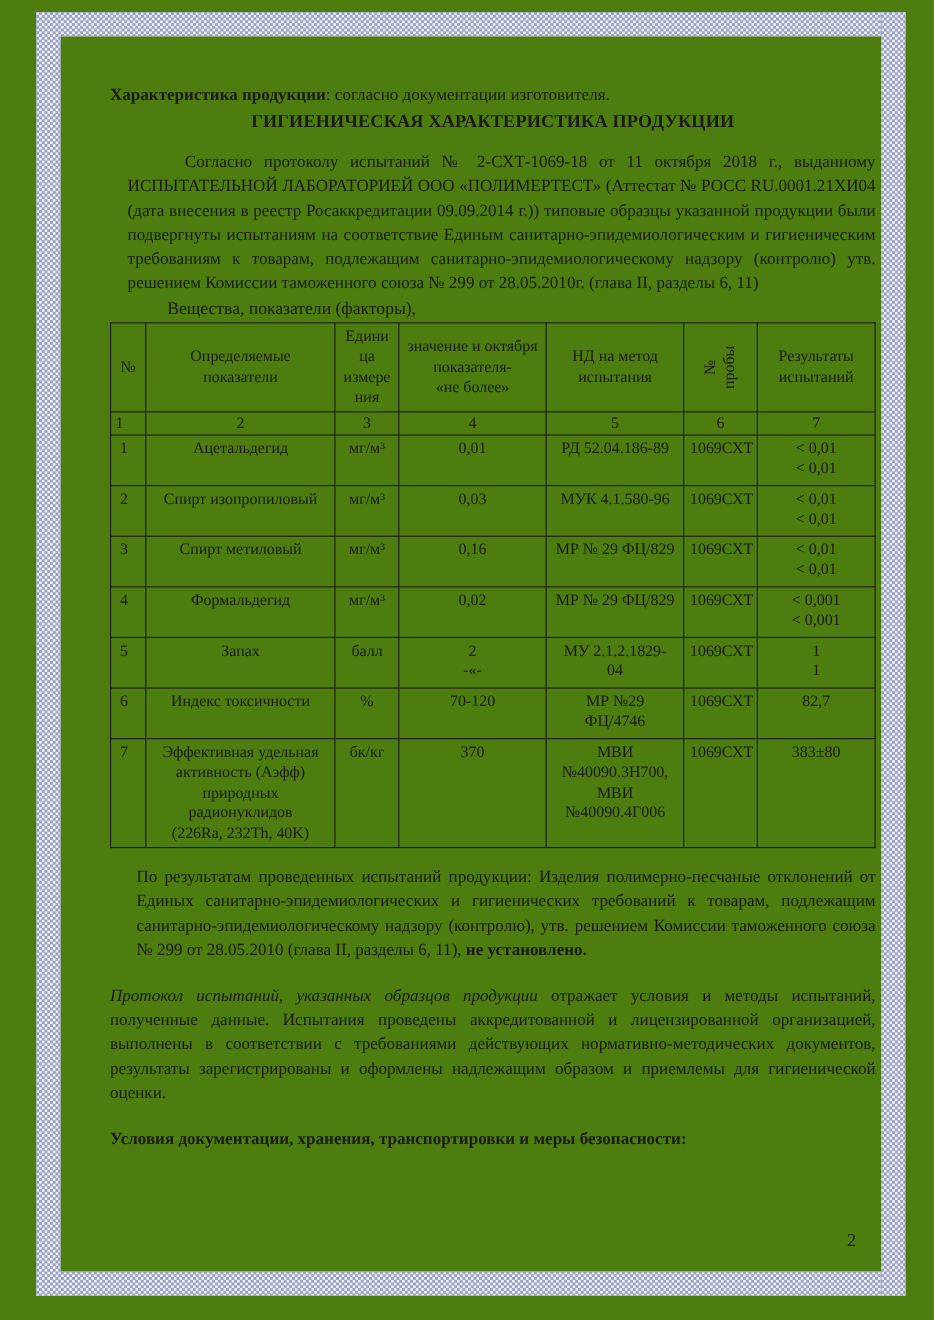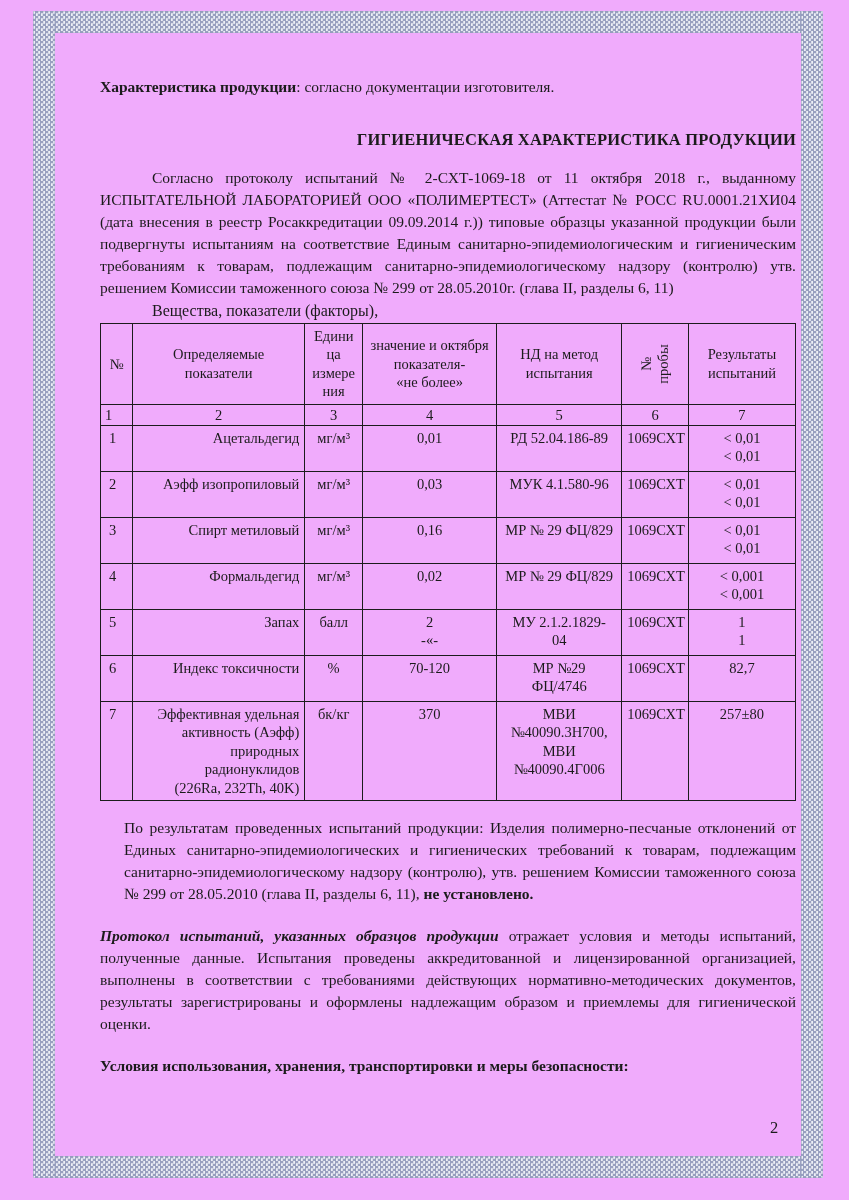--- a/index.html
+++ b/index.html
@@ -4,21 +4,21 @@
 <style>
   html,body{margin:0;padding:0;}
   body{
     width:849px;height:1200px;
     background:#ffffff;
     font-family:"Liberation Serif","DejaVu Serif",serif;
     color:#1b1b1b;
     position:relative;
     overflow:hidden;
   }
-  .page{position:absolute;inset:0;background:#f0abfc;}
+  .page{position:absolute;inset:0;background:#4d7c0f;}
 
   
   .band{
     position:absolute;
     background:
       conic-gradient(#99a0c0 0 25%, rgba(255,255,255,0) 0 50%, #99a0c0 0 75%, rgba(255,255,255,0) 0) 0 0/5px 5px,
       conic-gradient(#c7cbdd 0 25%, rgba(255,255,255,0) 0 50%, #c7cbdd 0 75%, rgba(255,255,255,0) 0) 2.5px 2.5px/5px 5px,
       #eef0f7;
     box-shadow: inset 0 0 0 1px rgba(140,148,180,.35);
   }
@@ -29,32 +29,32 @@
 
   .content{
     position:absolute;
     left:100px;top:76px;
     width:696px;
   }
   p{margin:0;}
   .intro-line{font-size:15.5px;line-height:22px;}
   .intro-line b{font-weight:bold;}
   h1{
-    margin:32px 0 0 0;
+    margin:2px 0 0 0;
     font-size:16.5px;
     font-weight:bold;
-    text-align:right;
+    text-align:center;
     letter-spacing:.2px;
   }
   .para{
     font-size:15.5px;
     line-height:22px;
     text-align:justify;
   }
-  .first-indent{text-indent:52px;margin-top:17px;}
+  .first-indent{text-indent:52px;margin-top:17px;margin-left:16px;}
   .caption{
     font-size:16px;
     line-height:21px;
     text-indent:52px;
     margin-top:1px;
   }
 
   table{
     border-collapse:collapse;
     table-layout:fixed;
@@ -69,35 +69,35 @@
     white-space:pre-line;
     font-weight:normal;
     text-align:center;
     vertical-align:top;
     overflow:hidden;
   }
   thead tr.hdr th{height:60px;vertical-align:middle;}
   thead tr.nums td{height:18px;padding:1px 4px;}
   col.c1{width:4.6%;} col.c2{width:24.8%;} col.c3{width:8.3%;}
   col.c4{width:19.3%;} col.c5{width:18.0%;} col.c6{width:9.6%;} col.c7{width:15.4%;}
-  td.left, th.left{text-align:right;}
+  td.left, th.left{text-align:center;}
   td.numcol{text-align:left;padding-left:8px;}
   tbody tr{height:46px;}
   tbody tr.tall{height:auto;}
   th.vert{position:relative;}
   th.vert .rot{
     position:absolute;top:50%;left:50%;
     transform:translate(-50%,-50%) rotate(-90deg);
     white-space:pre-line;
     line-height:1.15;
   }
 
   .conclusion{margin-top:16px;margin-left:24px;}
   .protocol{margin-top:20px;}
-  .protocol .lead{font-weight:bold;font-style:italic;}
+  .protocol .lead{font-weight:normal;font-style:italic;}
   .conditions{margin-top:20px;}
   .conditions .title{font-weight:bold;display:block;}
   .pagenum{
     position:absolute;
     left:770px;top:1118px;
     font-size:16.5px;
   }
 </style>
 </head>
 <body>
@@ -164,21 +164,21 @@
           <td class="left">Ацетальдегид</td>
           <td>мг/м³</td>
           <td>0,01</td>
           <td>РД 52.04.186-89</td>
           <td>1069СХТ</td>
           <td>&lt; 0,01
 &lt; 0,01</td>
         </tr>
         <tr>
           <td class="numcol">2</td>
-          <td class="left">Аэфф изопропиловый</td>
+          <td class="left">Спирт изопропиловый</td>
           <td>мг/м³</td>
           <td>0,03</td>
           <td>МУК 4.1.580-96</td>
           <td>1069СХТ</td>
           <td>&lt; 0,01
 &lt; 0,01</td>
         </tr>
         <tr>
           <td class="numcol">3</td>
           <td class="left">Спирт метиловый</td>
@@ -228,28 +228,28 @@
 природных
 радионуклидов
 (226Ra, 232Th, 40K)</td>
           <td>бк/кг</td>
           <td>370</td>
           <td>МВИ
 №40090.3Н700,
 МВИ
 №40090.4Г006</td>
           <td>1069СХТ</td>
-          <td>257±80</td>
+          <td>383±80</td>
         </tr>
       </tbody>
     </table>
 
     <p class="para conclusion"><span>По результатам проведенных испытаний продукции: Изделия полимерно-песчаные отклонений от Единых санитарно-эпидемиологических и гигиенических требований к товарам, подлежащим санитарно-эпидемиологическому надзору (контролю), утв. решением Комиссии таможенного союза № 299 от 28.05.2010 (глава II, разделы 6, 11), </span><b>не установлено.</b></p>
 
     <p class="para protocol"><span class="lead">Протокол испытаний, указанных образцов продукции</span><span> отражает условия и методы испытаний, полученные данные. Испытания проведены аккредитованной и лицензированной организацией, выполнены в соответствии с требованиями действующих нормативно-методических документов, результаты зарегистрированы и оформлены надлежащим образом и приемлемы для гигиенической оценки.</span></p>
 
-    <p class="para conditions"><span class="title">Условия использования, хранения, транспортировки и меры безопасности:</span></p>
+    <p class="para conditions"><span class="title">Условия документации, хранения, транспортировки и меры безопасности:</span></p>
 
   </div>
 
   <div class="pagenum">2</div>
 
 </div>
 
 </body></html>

